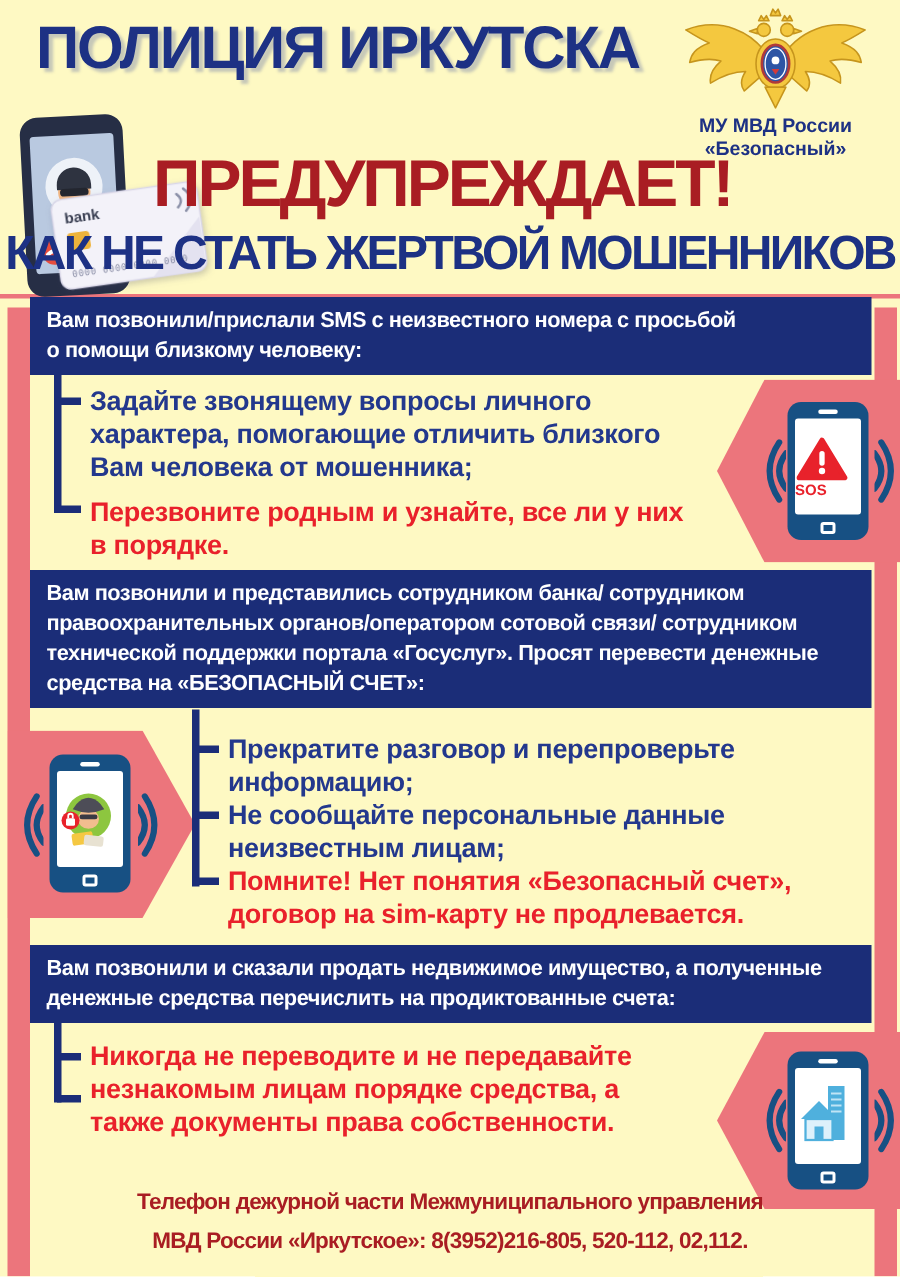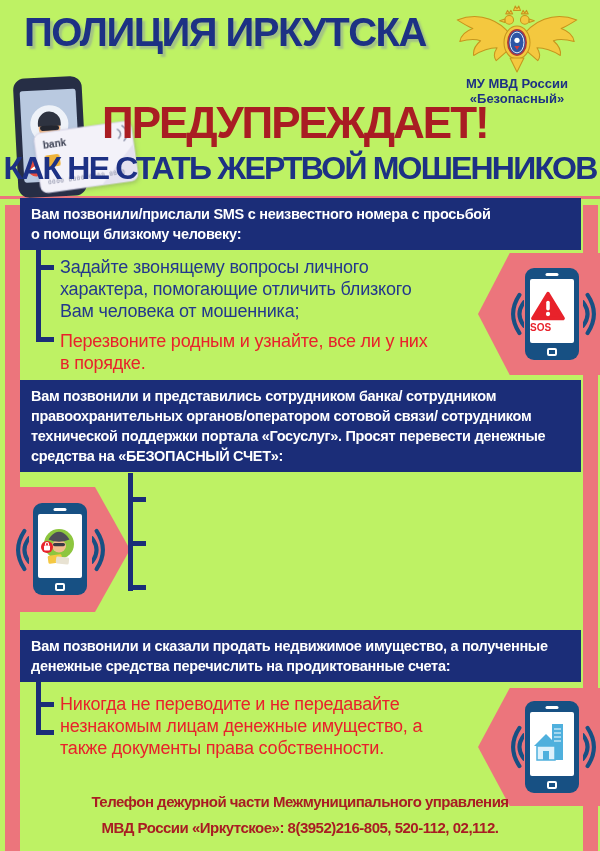--- a/index.html
+++ b/index.html
@@ -1,16 +1,16 @@
 <!DOCTYPE html>
 <html><head>
 <meta charset="utf-8">
 <style>
   html,body{margin:0;padding:0;background:#fff;}
-  .poster{position:relative;width:600px;height:851px;background:#bef264;overflow:hidden;
+  .poster{position:relative;width:600px;height:851px;background:#fef9c3;overflow:hidden;
           font-family:"Liberation Sans",sans-serif;}
   
   .rule{position:absolute;left:0;top:196px;width:600px;height:3px;background:#ec757c;}
   .sidebar{position:absolute;top:205px;width:15px;height:646px;background:#ec757c;}
   .sidebar.left{left:5px;} .sidebar.right{left:583px;}
   
   .title{position:absolute;left:24px;top:10px;font-size:40px;font-weight:bold;color:#1d3184;
          letter-spacing:-1.5px;white-space:nowrap;text-shadow:3px 3px 2px rgba(130,140,170,.45);}
   .warning{position:absolute;left:102px;top:98px;font-size:44px;font-weight:bold;color:#a91d23;
            letter-spacing:-2px;white-space:nowrap;}
@@ -27,21 +27,21 @@
   .bank-card svg{width:100%;height:100%;}
   .card-label{font-family:"Liberation Sans",sans-serif;font-size:10px;font-weight:bold;fill:#3a3f52;}
   .card-number{font-family:"DejaVu Sans Mono",monospace;font-size:6px;fill:#8a8ea6;letter-spacing:.5px;}
   
   .banner{position:absolute;left:20px;width:561px;background:#1b2d78;color:#fff;font-weight:bold;
           font-size:14.5px;line-height:20px;letter-spacing:-.3px;padding:6px 11px;
           box-sizing:border-box;white-space:pre-line;}
   .vline{position:absolute;width:5px;background:#1b2d78;}
   .tick{position:absolute;width:16px;height:5px;background:#1b2d78;}
   .bullets{position:absolute;display:flex;flex-direction:column;}
-  .bullet{font-weight:normal;font-size:18px;line-height:22px;letter-spacing:-.2px;white-space:pre-line;}
+  .bullet{font-weight:bold;font-size:18px;line-height:22px;letter-spacing:-.2px;white-space:pre-line;}
   .bullet.blue{color:#23388d;} .bullet.red{color:#e9212b;}
   
   .arrow{position:absolute;background:#ec757c;}
   .arrow.point-left{clip-path:polygon(26% 0,100% 0,100% 100%,26% 100%,0 50%);}
   .arrow.point-right{clip-path:polygon(0 0,72% 0,100% 50%,72% 100%,0 100%);}
   .phone{position:absolute;width:54px;height:92px;background:#175083;border-radius:9px;}
   .phone .speaker{position:absolute;top:5px;left:50%;transform:translateX(-50%);width:13px;height:3px;
                   background:#fff;border-radius:2px;}
   .phone .home{position:absolute;bottom:4px;left:50%;transform:translateX(-50%);width:10px;height:8px;
                border:2px solid #fff;border-radius:2px;box-sizing:border-box;}
@@ -188,29 +188,37 @@
       <svg viewBox="0 0 22 48">
           <path d="M5 3 Q19 24 5 45"></path>
           <path d="M0 11 Q10 24 0 37"></path>
         </svg>
     </div>
   </div>
   <div class="vline" style="left:128px;top:473px;height:118px"></div>
   <div class="tick" style="left:130px;top:497px"></div>
   <div class="tick" style="left:130px;top:541px"></div>
   <div class="tick" style="left:130px;top:585px"></div>
+  <div class="bullets" style="left:152px;top:488px;width:430px;gap:0px">
+    <div class="bullet blue">Прекратите разговор и перепроверьте
+информацию;</div>
+    <div class="bullet blue">Не сообщайте персональные данные
+неизвестным лицам;</div>
+    <div class="bullet red">Помните! Нет понятия «Безопасный счет»,
+договор на sim-карту не продлевается.</div>
+  </div>
 
   <div class="banner" style="top:630px">Вам позвонили и сказали продать недвижимое имущество, а полученные
 денежные средства перечислить на продиктованные счета:</div>
   <div class="vline" style="left:36px;top:682px;height:53px"></div>
   <div class="tick" style="left:38px;top:702px"></div>
   <div class="tick" style="left:38px;top:730px"></div>
   <div class="bullets" style="left:60px;top:693px;width:420px;gap:8px">
     <div class="bullet red">Никогда не переводите и не передавайте
-незнакомым лицам денежные имущество, а
+незнакомым лицам порядке средства, а
 также документы права собственности.</div>
   </div>
   <div class="arrow point-left" style="left:478px;top:688px;width:122px;height:118px">
     <div class="waves" style="left:26px;top:37px">
       <svg viewBox="0 0 22 48">
           <path d="M17 3 Q3 24 17 45"></path>
           <path d="M22 11 Q12 24 22 37"></path>
         </svg>
     </div>
     <div class="phone" style="left:47px;top:13px">

